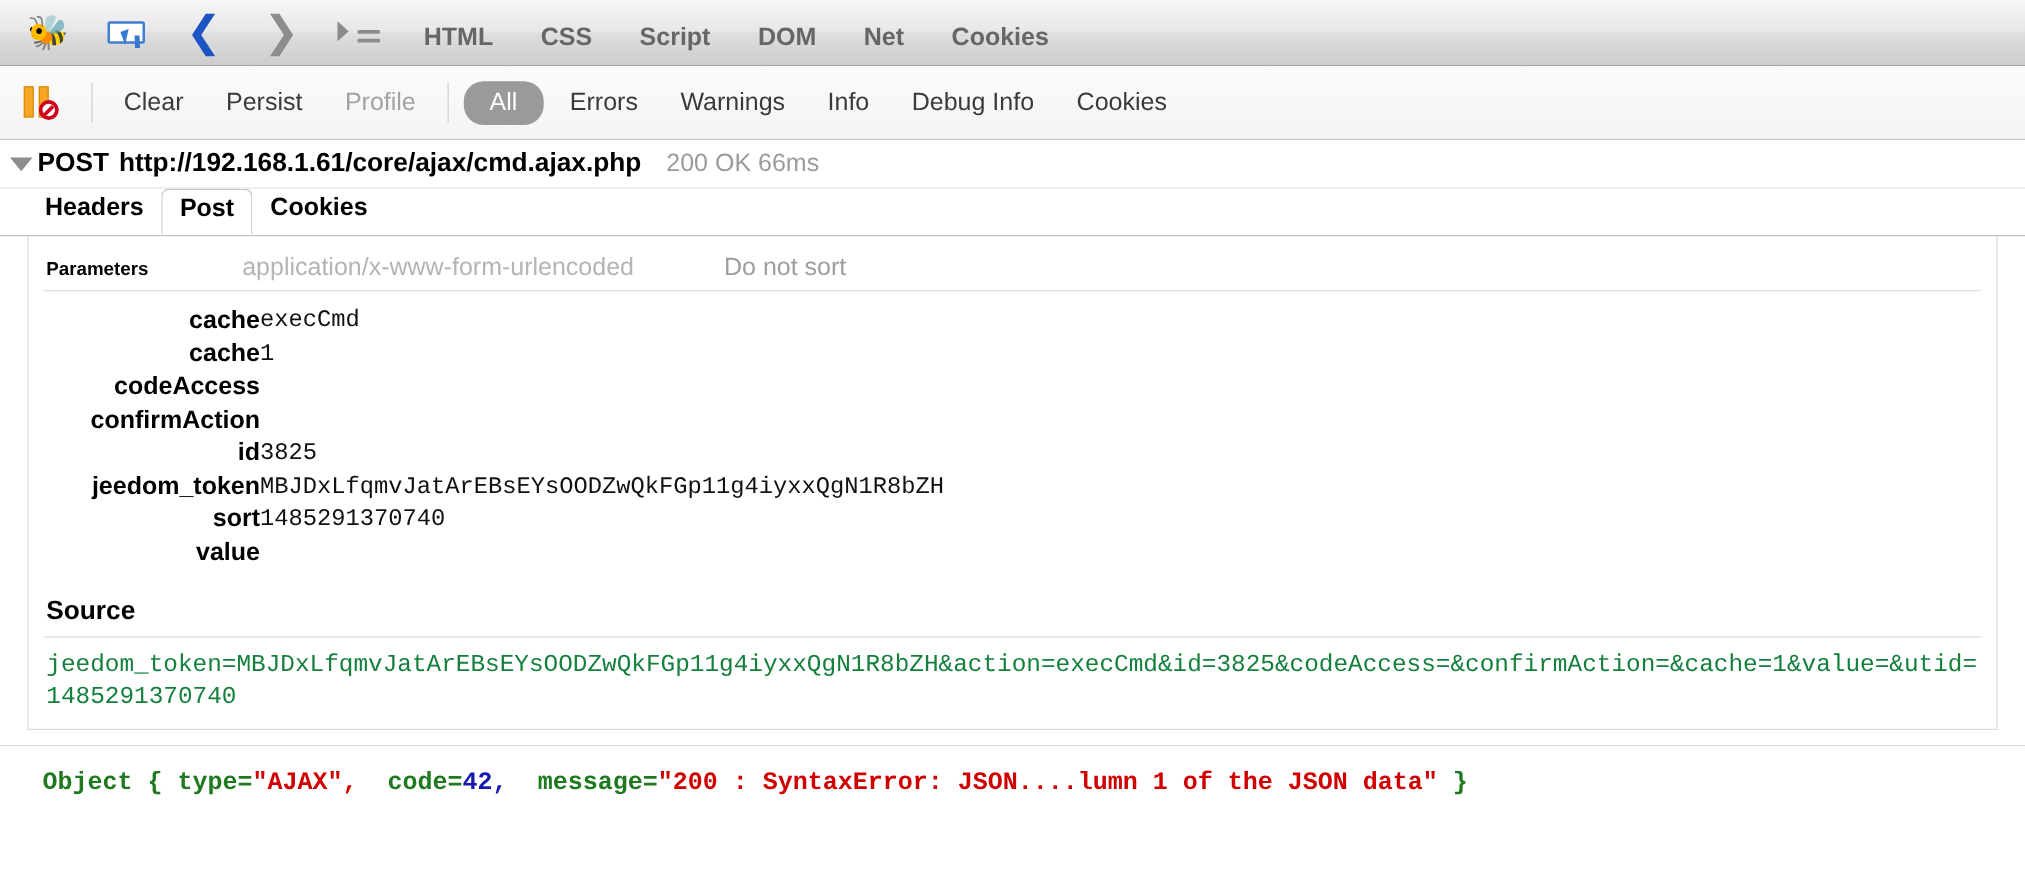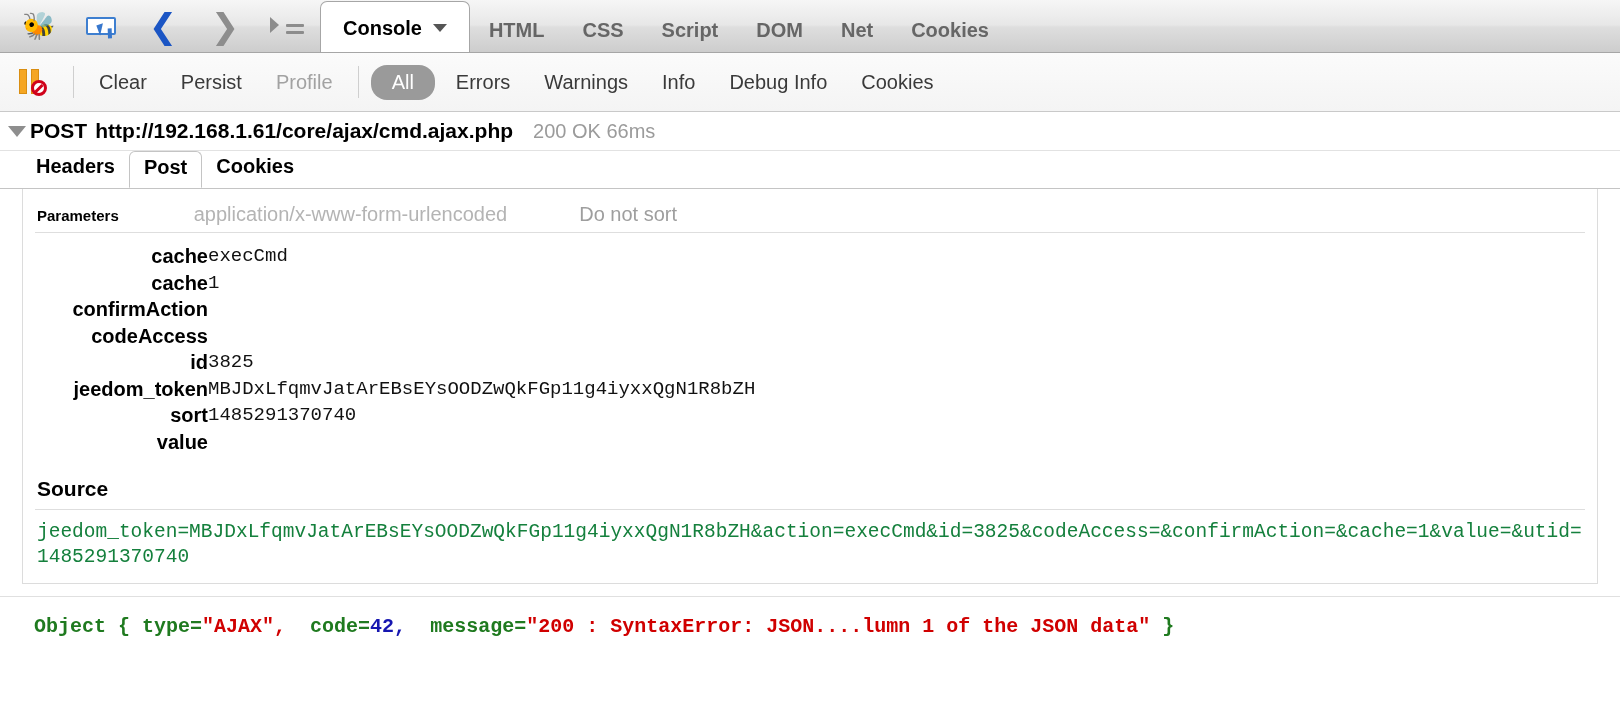--- a/index.html
+++ b/index.html
@@ -374,24 +374,20 @@
       <span class="menuicon">
         <span class="arrow"></span>
         <span class="ln"></span>
           <span class="ln"></span>
           <span class="ln"></span>
       </span>
     </div>
   </div>
 
   <div class="tabs">
-    <div class="tab active">
-      <span>Console</span>
-      <span class="caret"></span>
-    </div>
     <div class="tab">
       <span>HTML</span>
     </div>
     <div class="tab">
       <span>CSS</span>
     </div>
     <div class="tab">
       <span>Script</span>
     </div>
     <div class="tab">
@@ -453,25 +449,25 @@
     <tbody>
       <tr>
         <td class="pname">cache</td>
         <td class="pval">execCmd</td>
       </tr>
       <tr>
         <td class="pname">cache</td>
         <td class="pval">1</td>
       </tr>
       <tr>
+        <td class="pname">codeAccess</td>
+        <td class="pval"></td>
+      </tr>
+      <tr>
         <td class="pname">confirmAction</td>
-        <td class="pval"></td>
-      </tr>
-      <tr>
-        <td class="pname">codeAccess</td>
         <td class="pval"></td>
       </tr>
       <tr>
         <td class="pname">id</td>
         <td class="pval">3825</td>
       </tr>
       <tr>
         <td class="pname">jeedom_token</td>
         <td class="pval">MBJDxLfqmvJatArEBsEYsOODZwQkFGp11g4iyxxQgN1R8bZH</td>
       </tr>

